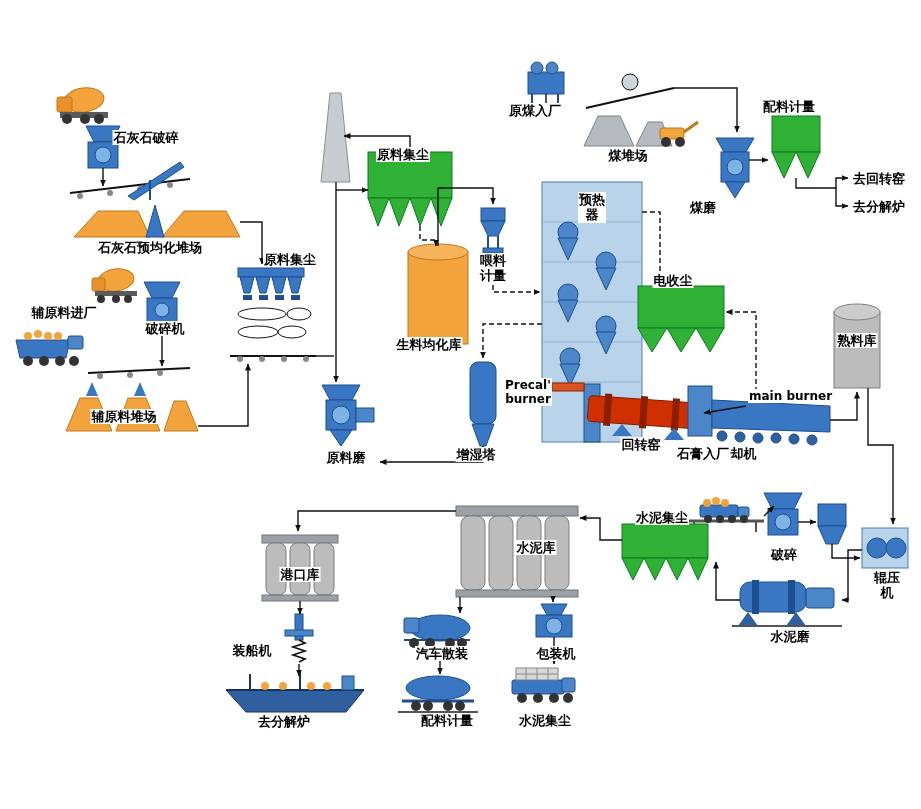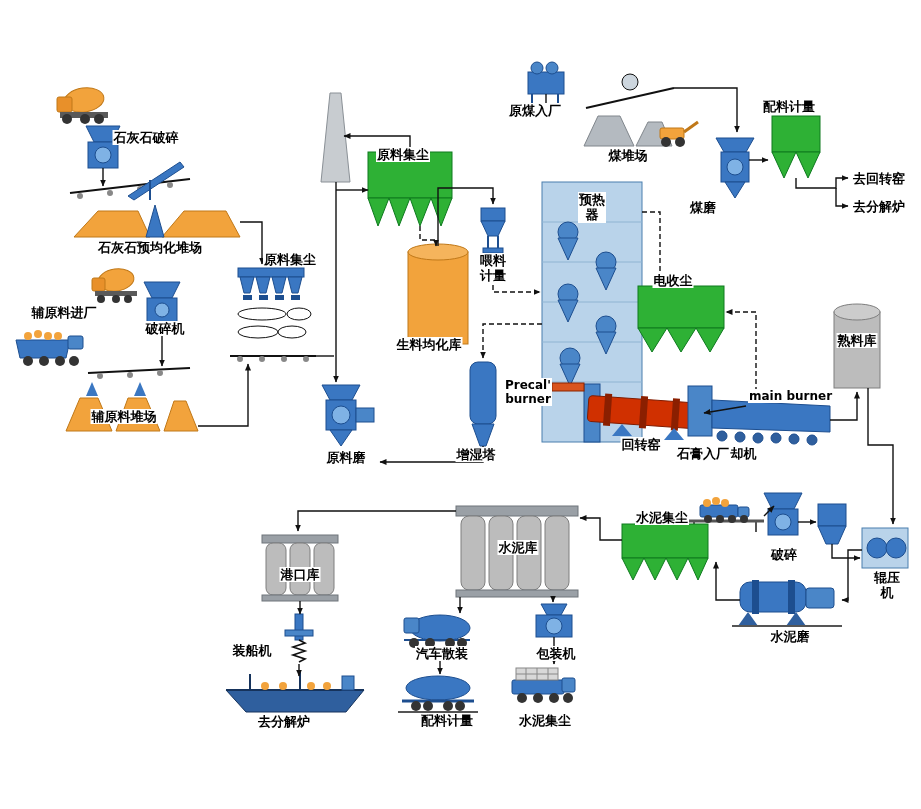--- a/index.html
+++ b/index.html
@@ -413,21 +413,21 @@
 burner</div>
 <div class="lbl left en" style="left:748px;top:389px">main burner</div>
 <div class="lbl" style="left:641px;top:437px">回转窑</div>
 <div class="lbl" style="left:737px;top:446px">冷却机</div>
 <div class="lbl" style="left:857px;top:333px">熟料库</div>
 <div class="lbl" style="left:703px;top:446px">石膏入厂</div>
 <div class="lbl" style="left:784px;top:547px">破碎</div>
 <div class="lbl" style="left:887px;top:570px">辊压机</div>
 <div class="lbl" style="left:790px;top:629px">水泥磨</div>
 <div class="lbl" style="left:662px;top:510px">水泥集尘</div>
-<div class="lbl" style="left:518px;top:540px">水泥库</div>
+<div class="lbl" style="left:536px;top:540px">水泥库</div>
 <div class="lbl" style="left:300px;top:567px">港口库</div>
 <div class="lbl" style="left:252px;top:643px">装船机</div>
 <div class="lbl" style="left:284px;top:714px">去分解炉</div>
 <div class="lbl" style="left:442px;top:646px">汽车散装</div>
 <div class="lbl" style="left:556px;top:646px">包装机</div>
 <div class="lbl" style="left:447px;top:713px">配料计量</div>
 <div class="lbl" style="left:545px;top:713px">水泥集尘</div>
 </div>
 
 </body></html>

